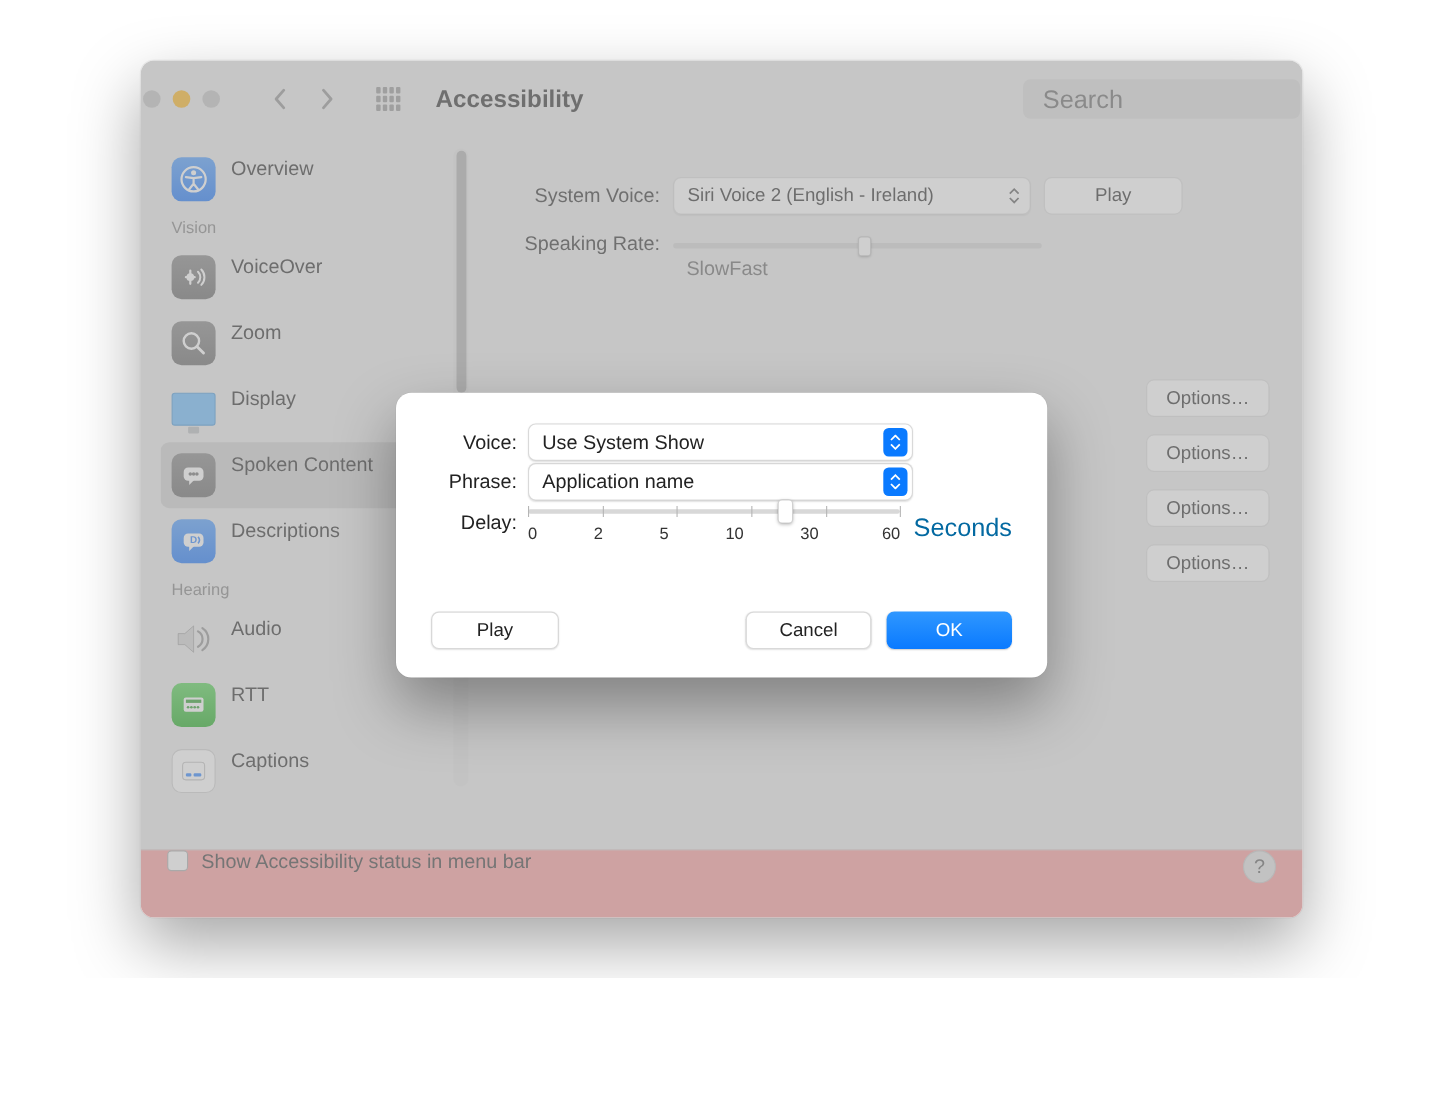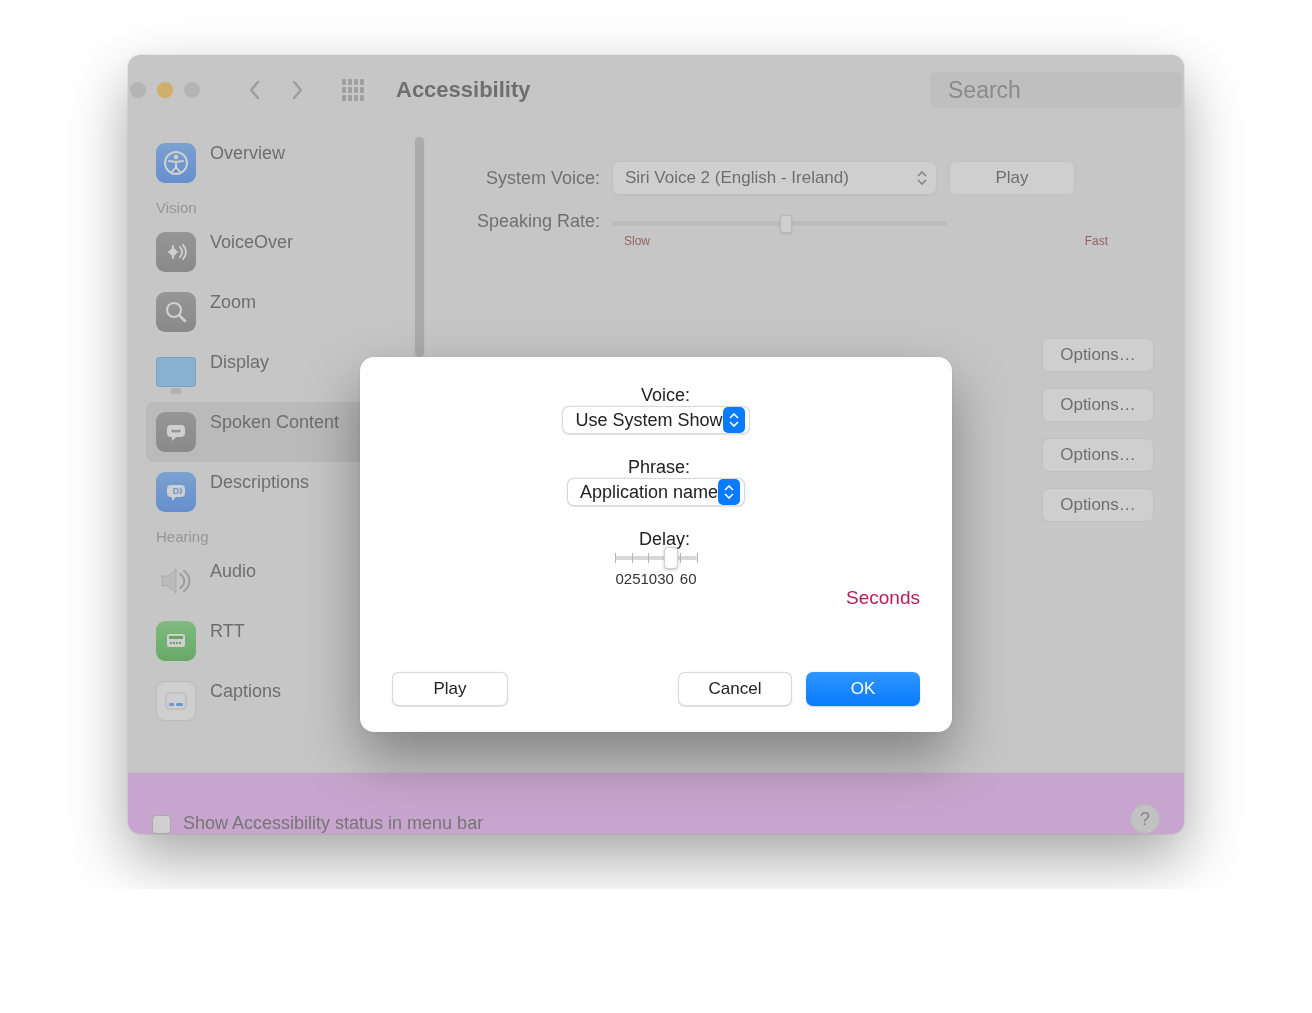--- a/index.html
+++ b/index.html
@@ -41,38 +41,38 @@
 .ic-green { background: linear-gradient(#5fd65f,#2fb22f); }
 .ic-white { background: #fff; border: 1px solid #d4d4d4; }
 
 .content { flex: 1; padding: 20px 28px 0 36px; }
 .row { display: flex; align-items: center; margin-bottom: 16px; margin-top: 16px; }
 .row-label { width: 150px; text-align: right; font-size: 18px; color: #3f3f3f; padding-right: 12px; }
 .dropdown { flex: 1; max-width: 325px; height: 34px; background: #fff; border: 0.5px solid rgba(0,0,0,0.12); border-radius: 7px; display: flex; align-items: center; padding: 0 8px 0 12px; font-size: 17px; color: #3a3a3a; box-shadow: 0 1px 1px rgba(0,0,0,0.05); }
 .play-btn { margin-left: 12px; width: 126px; height: 34px; background: #fff; border: 0.5px solid rgba(0,0,0,0.12); border-radius: 7px; font-size: 17px; color: #3a3a3a; }
 .slider-track { flex: 1; max-width: 335px; height: 5px; background: #d8d8d8; border-radius: 3px; position: relative; margin-top: 4px;}
 .slider-thumb { position: absolute; top: -6px; left: 50%; width: 12px; height: 18px; background: #fff; border: 0.5px solid rgba(0,0,0,0.2); border-radius: 3px; box-shadow: 0 1px 2px rgba(0,0,0,0.2); }
-.rate-labels { display: flex; max-width: 335px; justify-content: space-between; font-size: 12px; color: #7f1d1d; margin-left: 150px; padding-left: 12px;}
+.rate-labels { display: flex; max-width: 335px; font-size: 18px; color: #737373; margin-left: 150px; padding-left: 12px;}
 .options-stack { margin-top: 90px; display: flex; flex-direction: column; gap: 16px; align-items: flex-end; padding-right: 2px; }
 .options-btn { width: 112px; height: 34px; background: #fff; border: 0.5px solid rgba(0,0,0,0.12); border-radius: 7px; font-size: 17px; color: #3a3a3a; }
 
-.footer { position: absolute; bottom: 0; left: 0; right: 0; height: 62px; border-top: 1px solid #dcdcdc; display: flex; align-items: flex-end; padding: 0 24px; background: #f0abfc;}
+.footer { position: absolute; bottom: 0; left: 0; right: 0; height: 62px; border-top: 1px solid #dcdcdc; display: flex; align-items: flex-start; padding: 0 24px; background: #fca5a5;}
 .checkbox { width: 19px; height: 19px; border: 1px solid #b2b2b2; border-radius: 4px; background: #fff; margin-right: 12px; }
 .footer-label { font-size: 18px; color: #4a4a4a; }
 .help { margin-left: auto; width: 30px; height: 30px; border-radius: 50%; background: #e4e4e4; border: 1px solid #cfcfcf; display: flex; align-items: center; justify-content: center; color: #6b6b6b; font-size: 18px; }
 
 .scrim { position: absolute; inset: 0; background: rgba(160,160,160,0.5); border-radius: 12px; }
 
 .sheet {
   position: absolute; width: 592px; left: 232px; top: 302px;
   background: #fff; border-radius: 14px; overflow: hidden;
   box-shadow: 0 25px 55px rgba(0,0,0,0.35), 0 0 0 0.5px rgba(0,0,0,0.05);
   padding: 28px 32px 26px 32px;
 }
-.sheet-row { display: flex; align-items: center; margin-bottom: 23px; flex-direction: column; }
+.sheet-row { display: flex; align-items: center; margin-bottom: 2px; }
 .sheet-label { width: 88px; text-align: right; font-size: 18px; color: #222; padding-right: 10px; }
 .sheet-drop { flex: 1; max-width: 350px; height: 34px; background: #fff; border: 0.5px solid rgba(0,0,0,0.15); border-radius: 7px; display: flex; align-items: center; padding: 0 4px 0 12px; font-size: 18px; color: #222; box-shadow: 0 0.5px 1.5px rgba(0,0,0,0.12); }
 .sheet-drop .stepper { margin-left: auto; width: 22px; height: 26px; background: #0a7aff; border-radius: 5px; display: flex; flex-direction: column; align-items: center; justify-content: center; gap: 2px; }
 .stepper svg { display: block; }
 .delay-slider { flex: 1; max-width: 352px; position: relative; padding-top: 6px;}
 .delay-track { height: 4px; background: #d8d8d8; border-radius: 2px; position: relative; }
 .delay-tick { position: absolute; top: -3px; width: 1px; height: 10px; background: #b5b5b5; }
 .delay-thumb { position: absolute; top: -9px; width: 14px; height: 22px; background: #fff; border: 0.5px solid rgba(0,0,0,0.18); border-radius: 4px; box-shadow: 0 1px 3px rgba(0,0,0,0.25); }
 .delay-labels { display: flex; justify-content: space-between; font-size: 15px; color: #333; margin-top: 10px; }
 .delay-labels span:last-child { margin-left: 6px; }
@@ -312,21 +312,21 @@
         </div>
         <div class="delay-labels">
           <span>0</span>
           <span>2</span>
           <span>5</span>
           <span>10</span>
           <span>30</span>
           <span>60</span>
         </div>
       </div>
-      <span style="margin-left:12px;font-size:19px;color:#be185d;align-self:flex-end;padding-bottom:1px">Seconds</span>
+      <span style="margin-left:12px;font-size:23px;color:#0369a1;align-self:flex-end;padding-bottom:1px">Seconds</span>
     </div>
     <div class="sheet-footer">
       <div class="btn btn-default" style="width:116px">
           <span>Play</span>
         </div>
       <div style="flex:1"></div>
       <div class="btn btn-default" style="width:114px">
           <span>Cancel</span>
         </div>
       <div class="btn btn-primary" style="width:114px">

